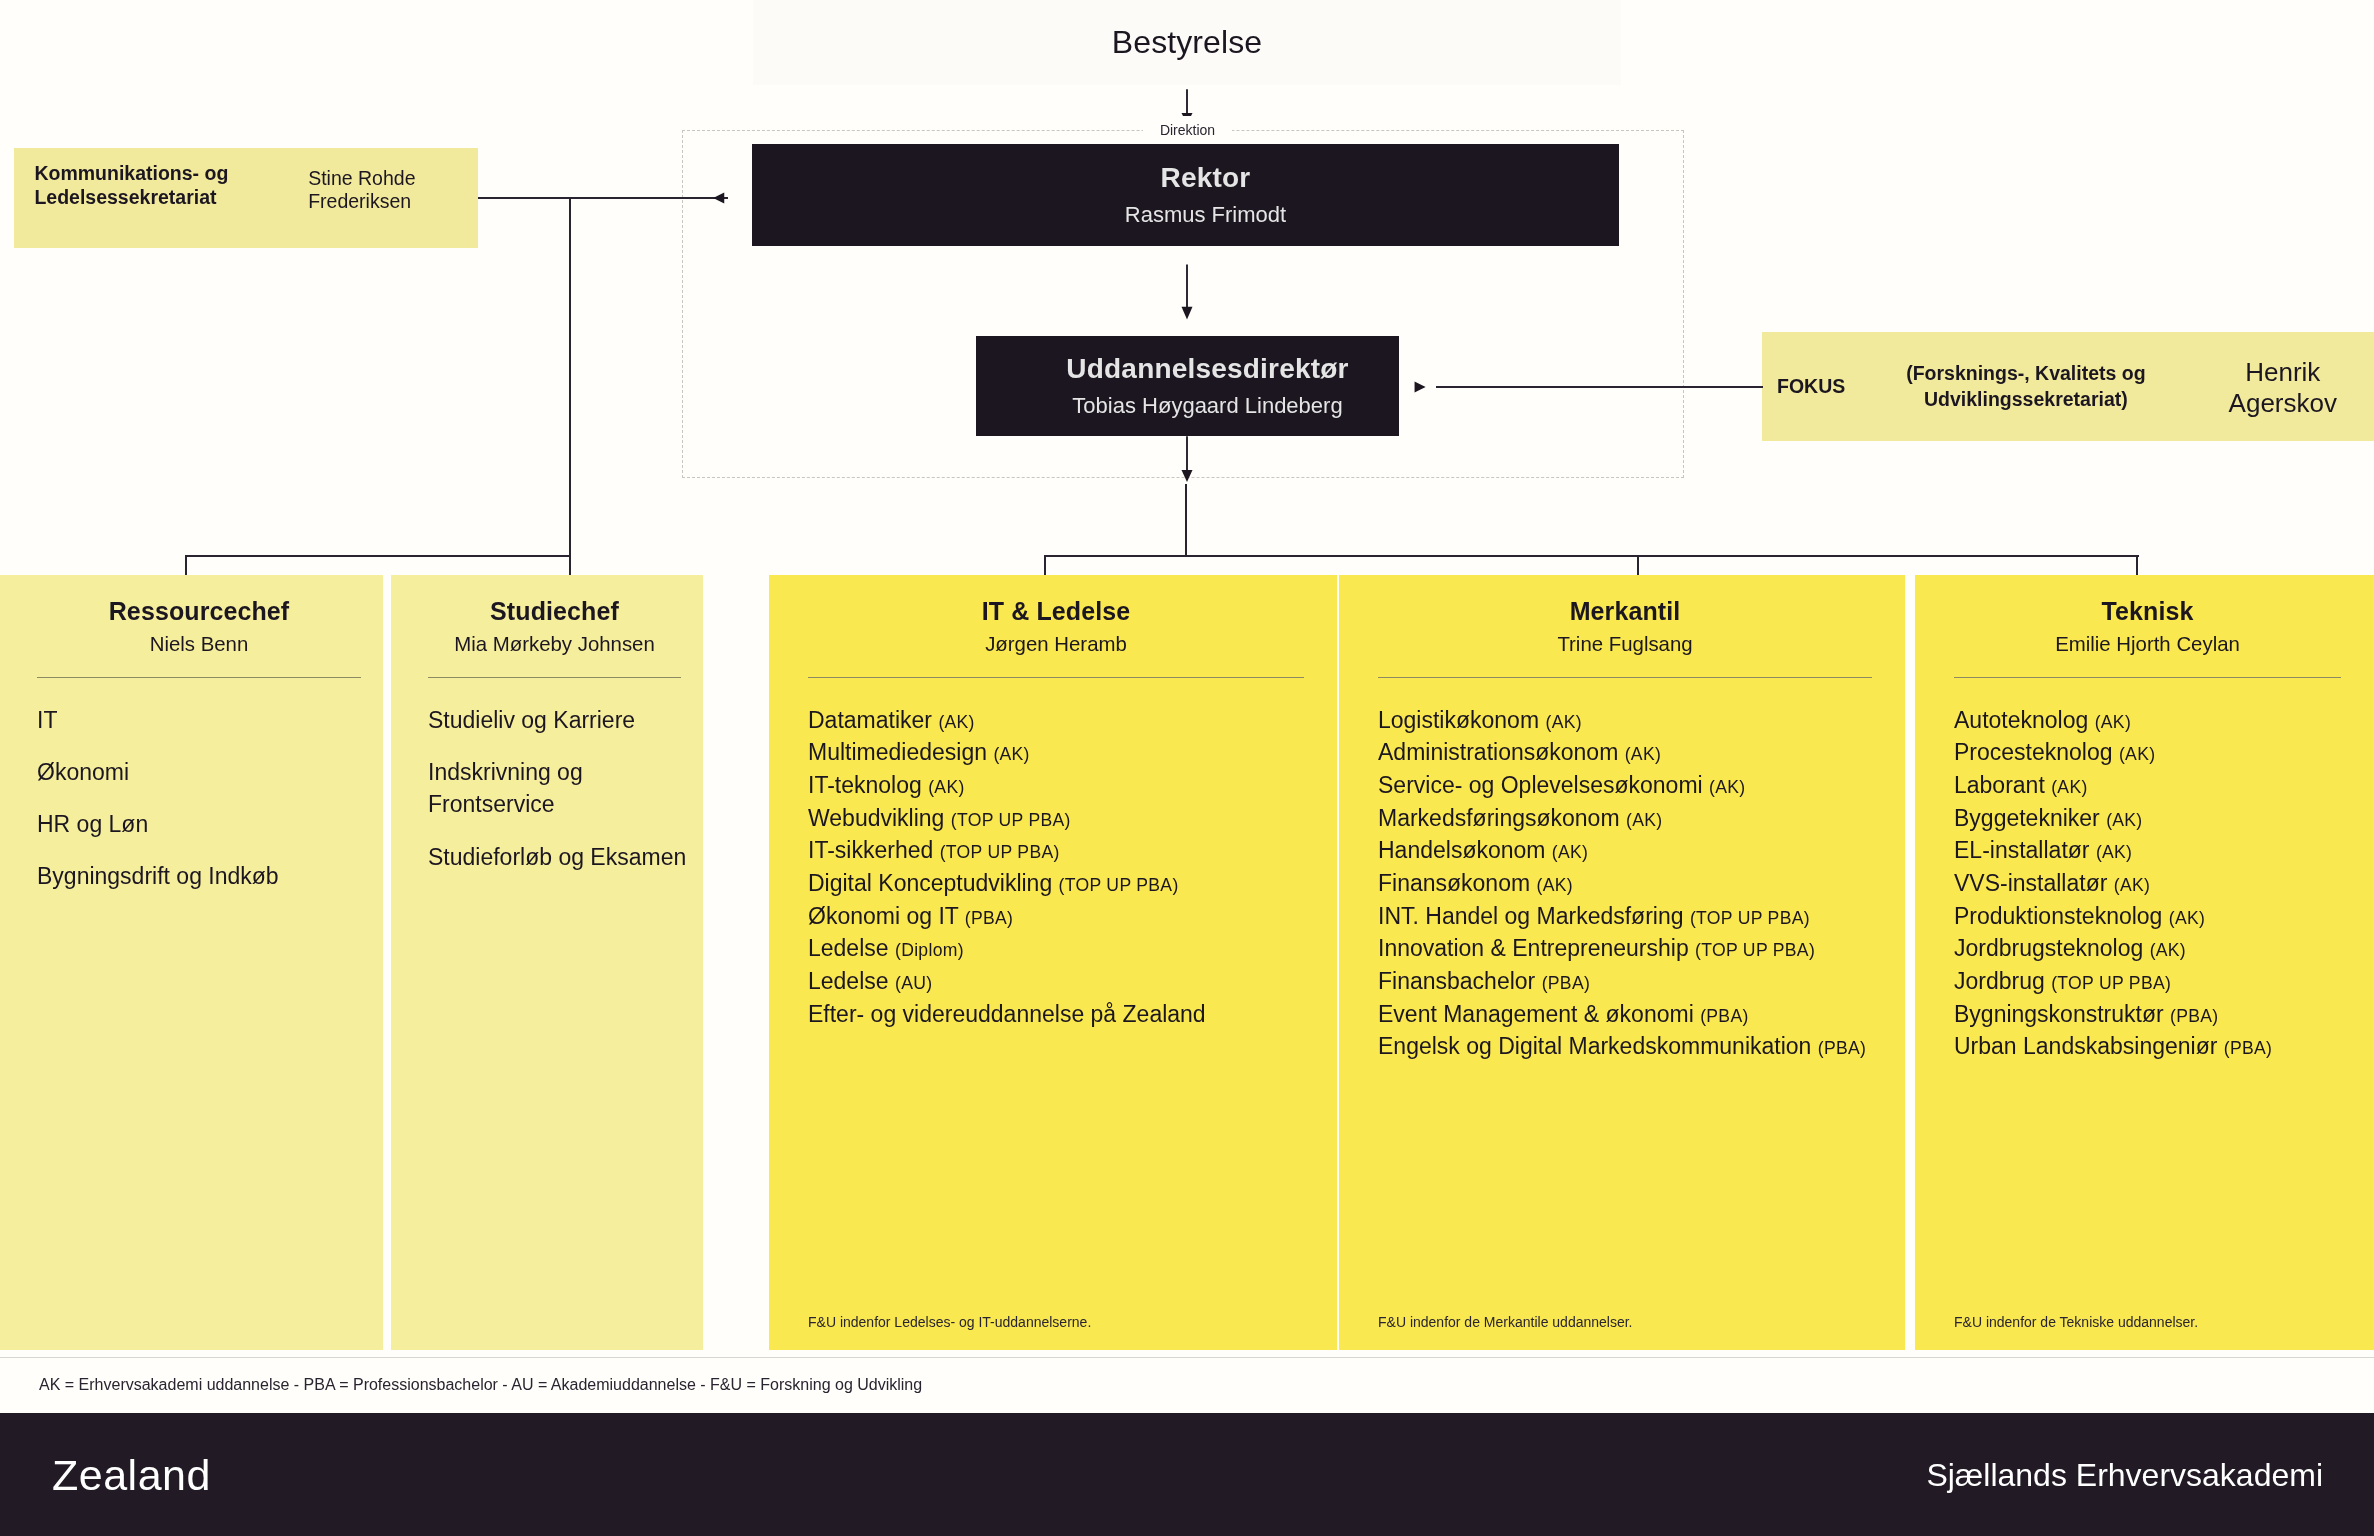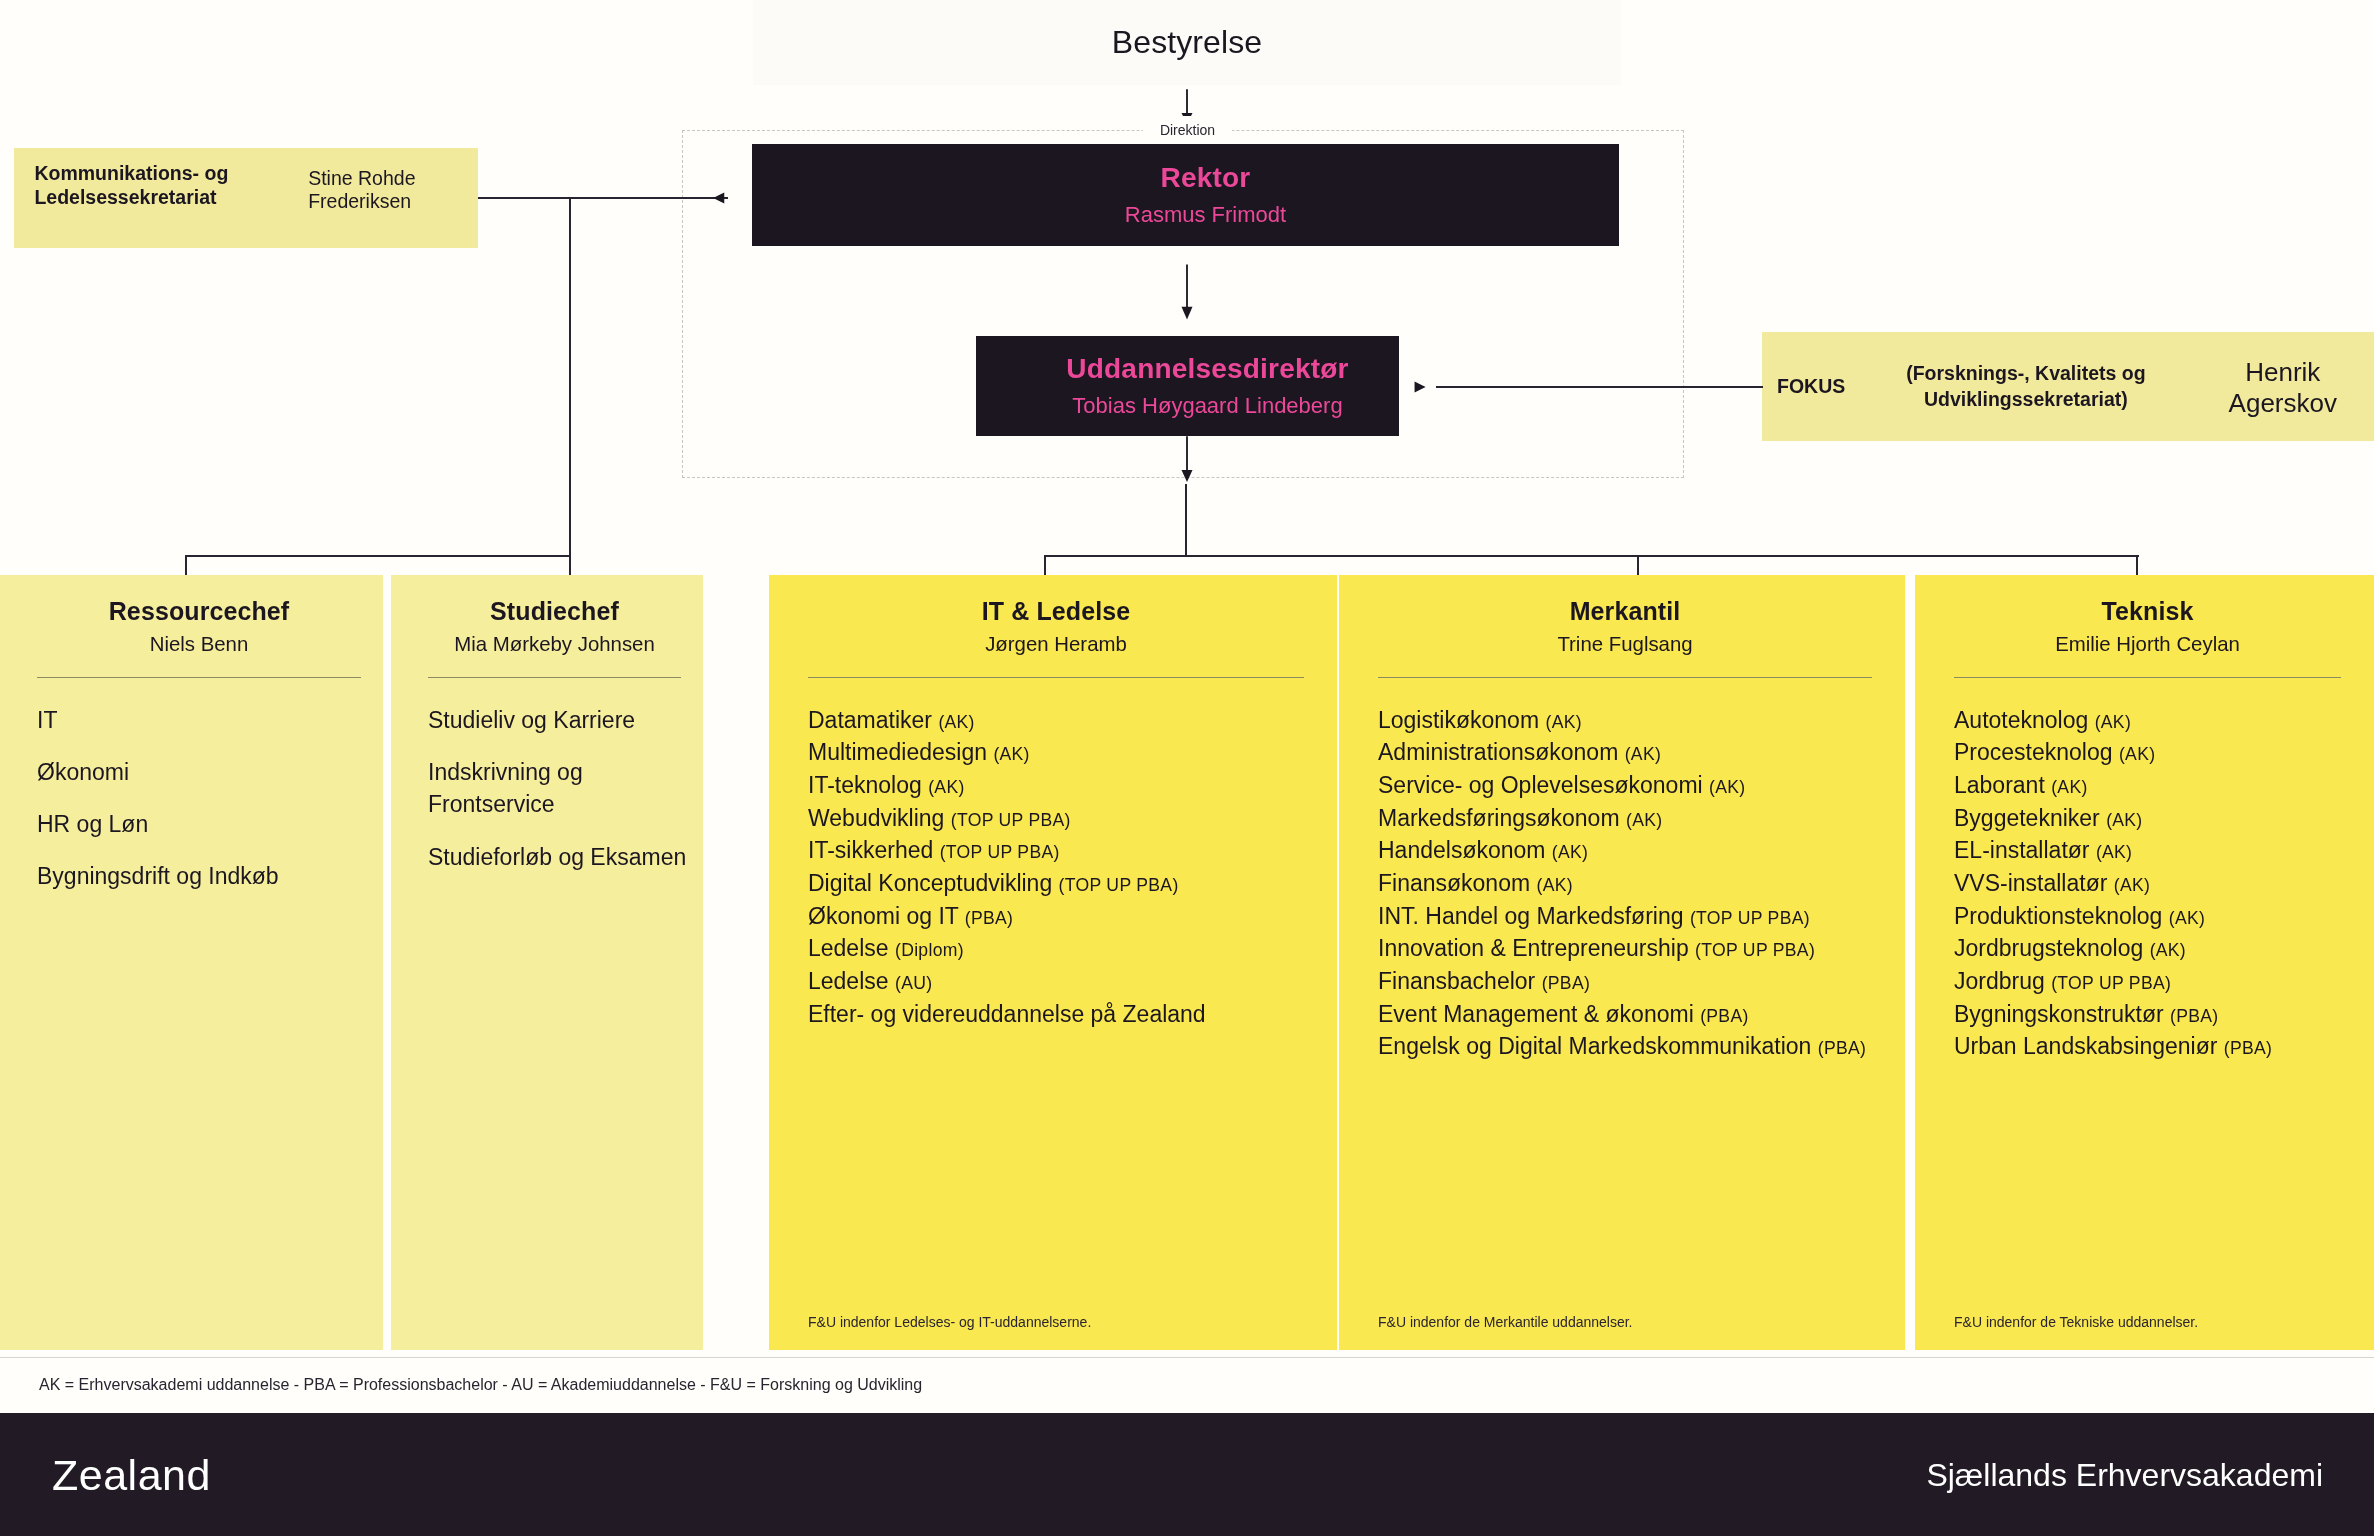--- a/index.html
+++ b/index.html
@@ -31,21 +31,21 @@
   }
   #direktion-label {
     left: 1143px; top: 116px; width: 89px; height: 28px;
     background: #FFFEFA;
     display: flex; align-items: center; justify-content: center;
     font-size: 14px; color: #2A2430;
   }
 
   
   .dark-box {
-    background: #1C1620; color: #ec4899;
+    background: #1C1620; color: #e5e5e5;
     display: flex; flex-direction: column;
     align-items: center; justify-content: center; padding-left: 40px;
   }
   .dark-box .role { font-size: 28px; font-weight: 700; letter-spacing: 0.2px; }
   .dark-box .person { font-size: 22px; font-weight: 400; margin-top: 8.3px; }
 
   #rektor { left: 752px; top: 144px; width: 867px; height: 102px; }
   #udd-dir { left: 976px; top: 336px; width: 423px; height: 100px; }
 
   

